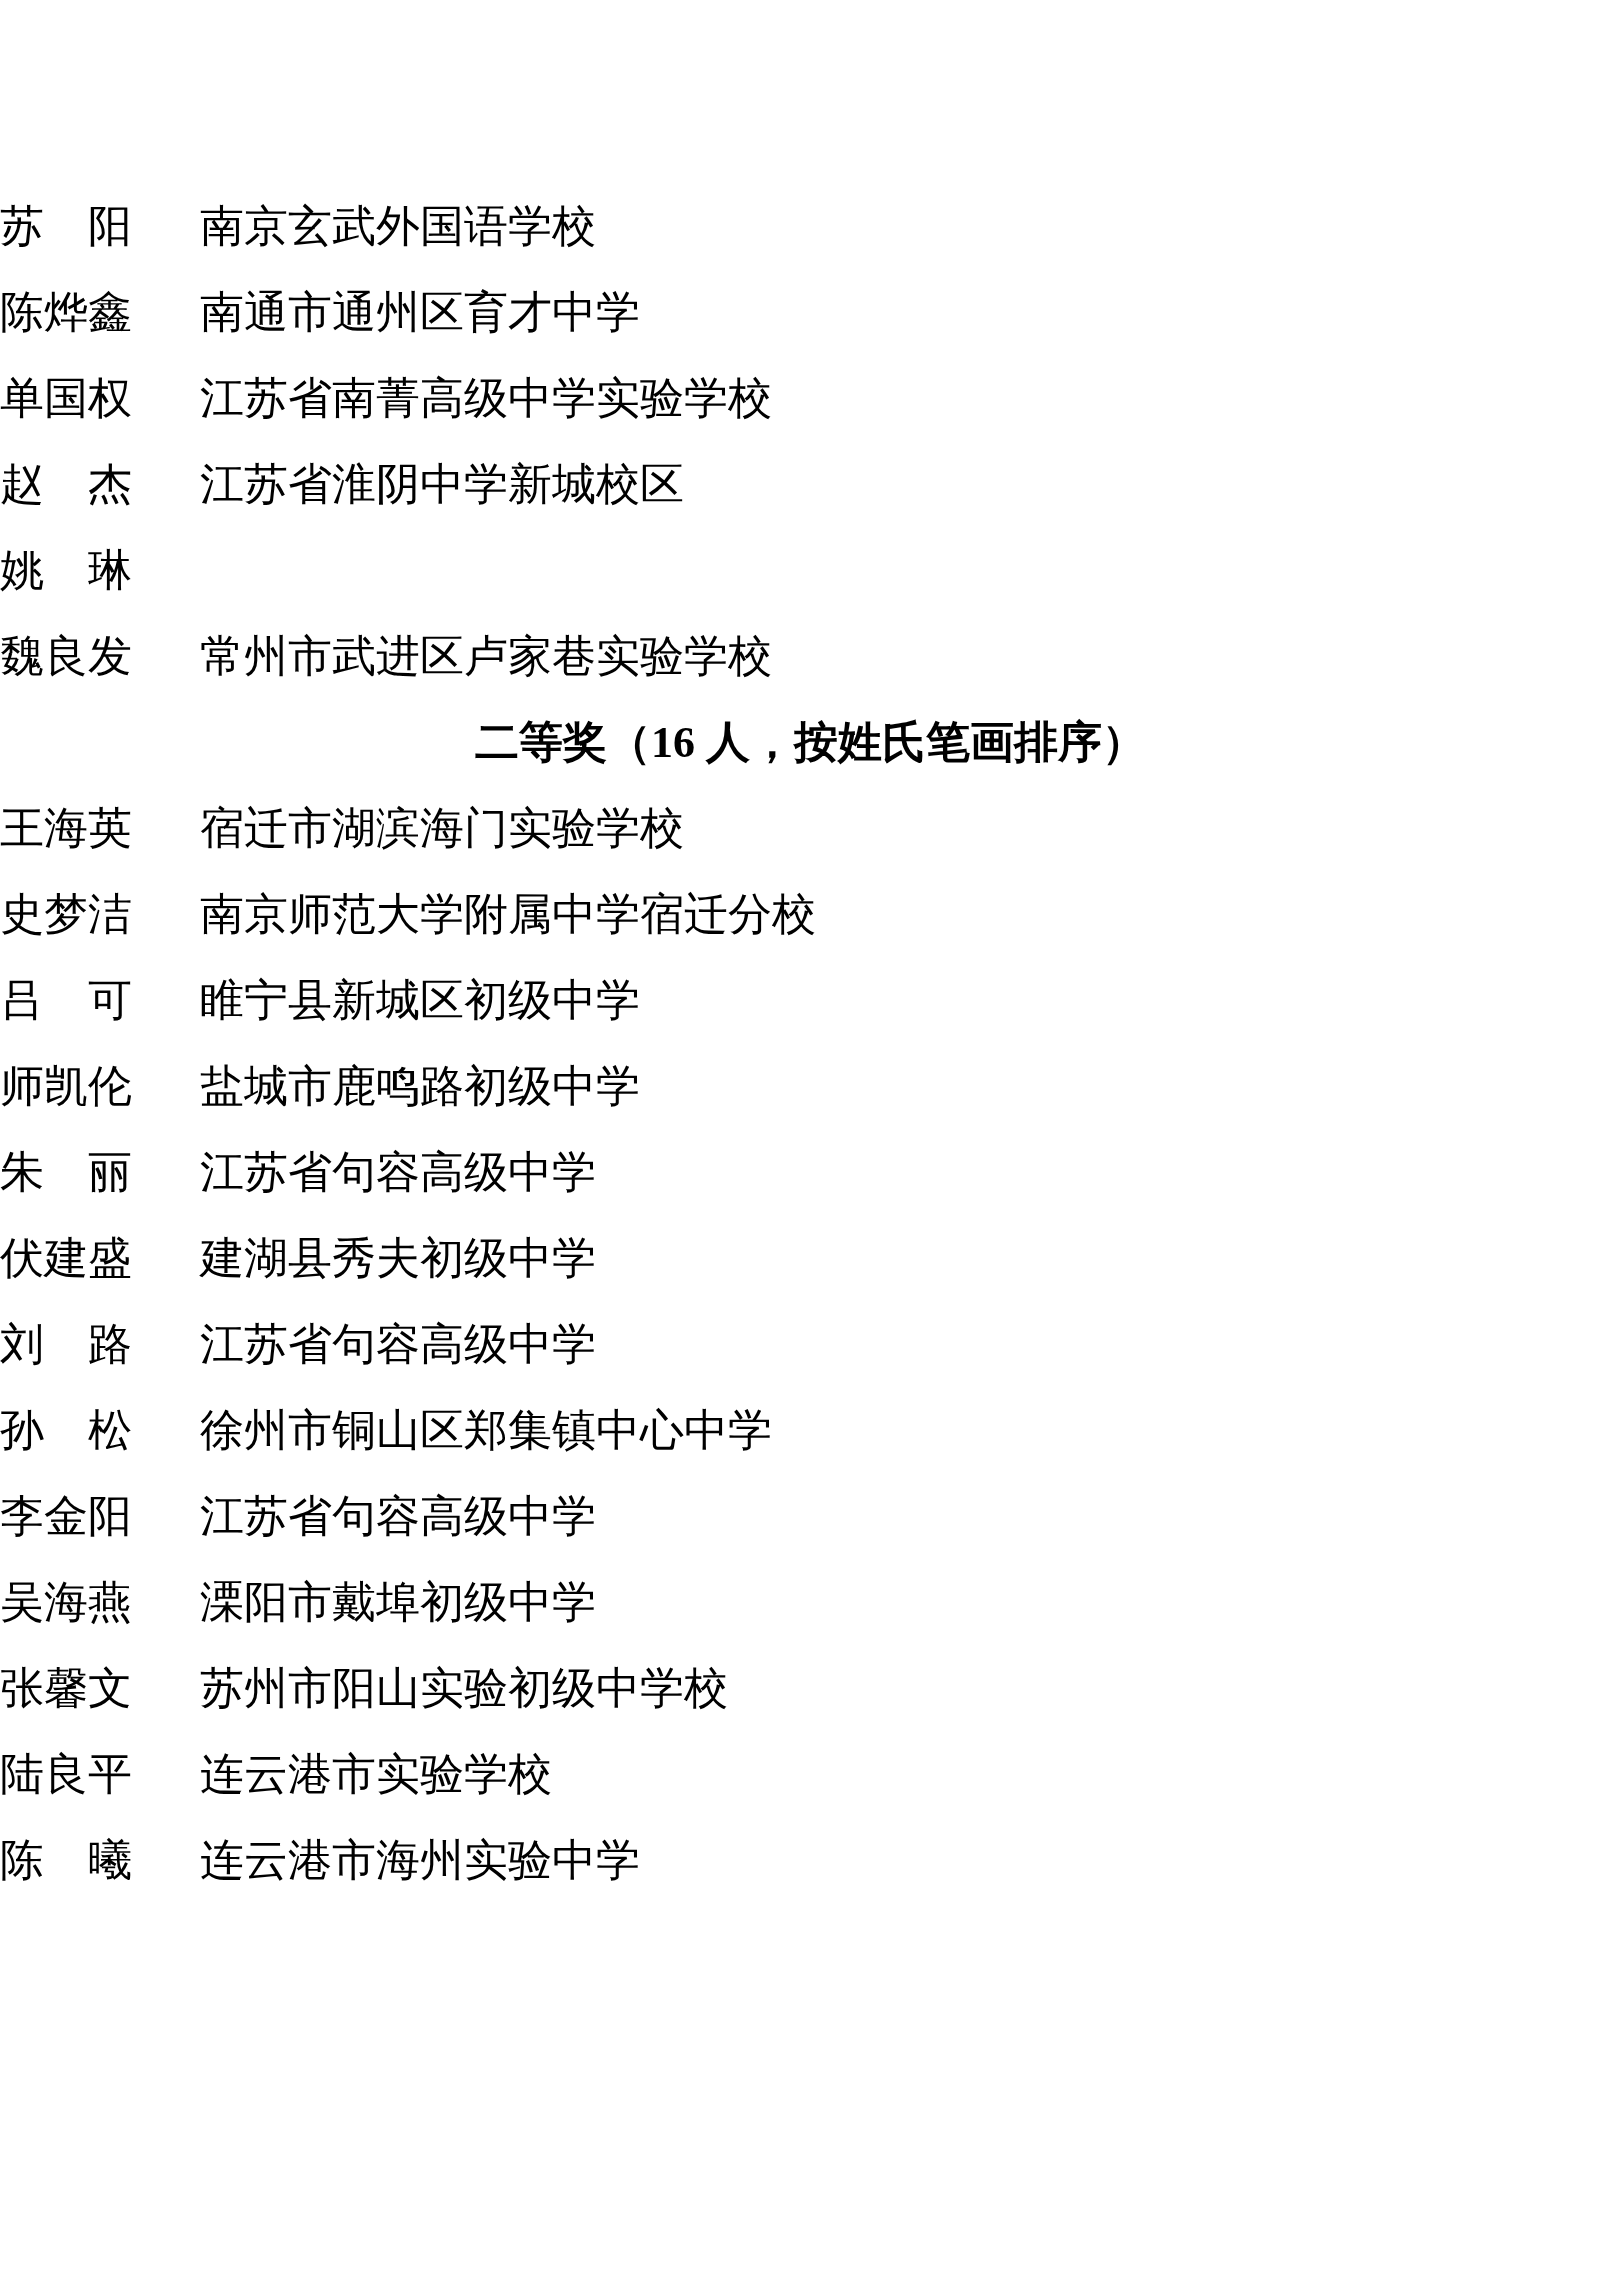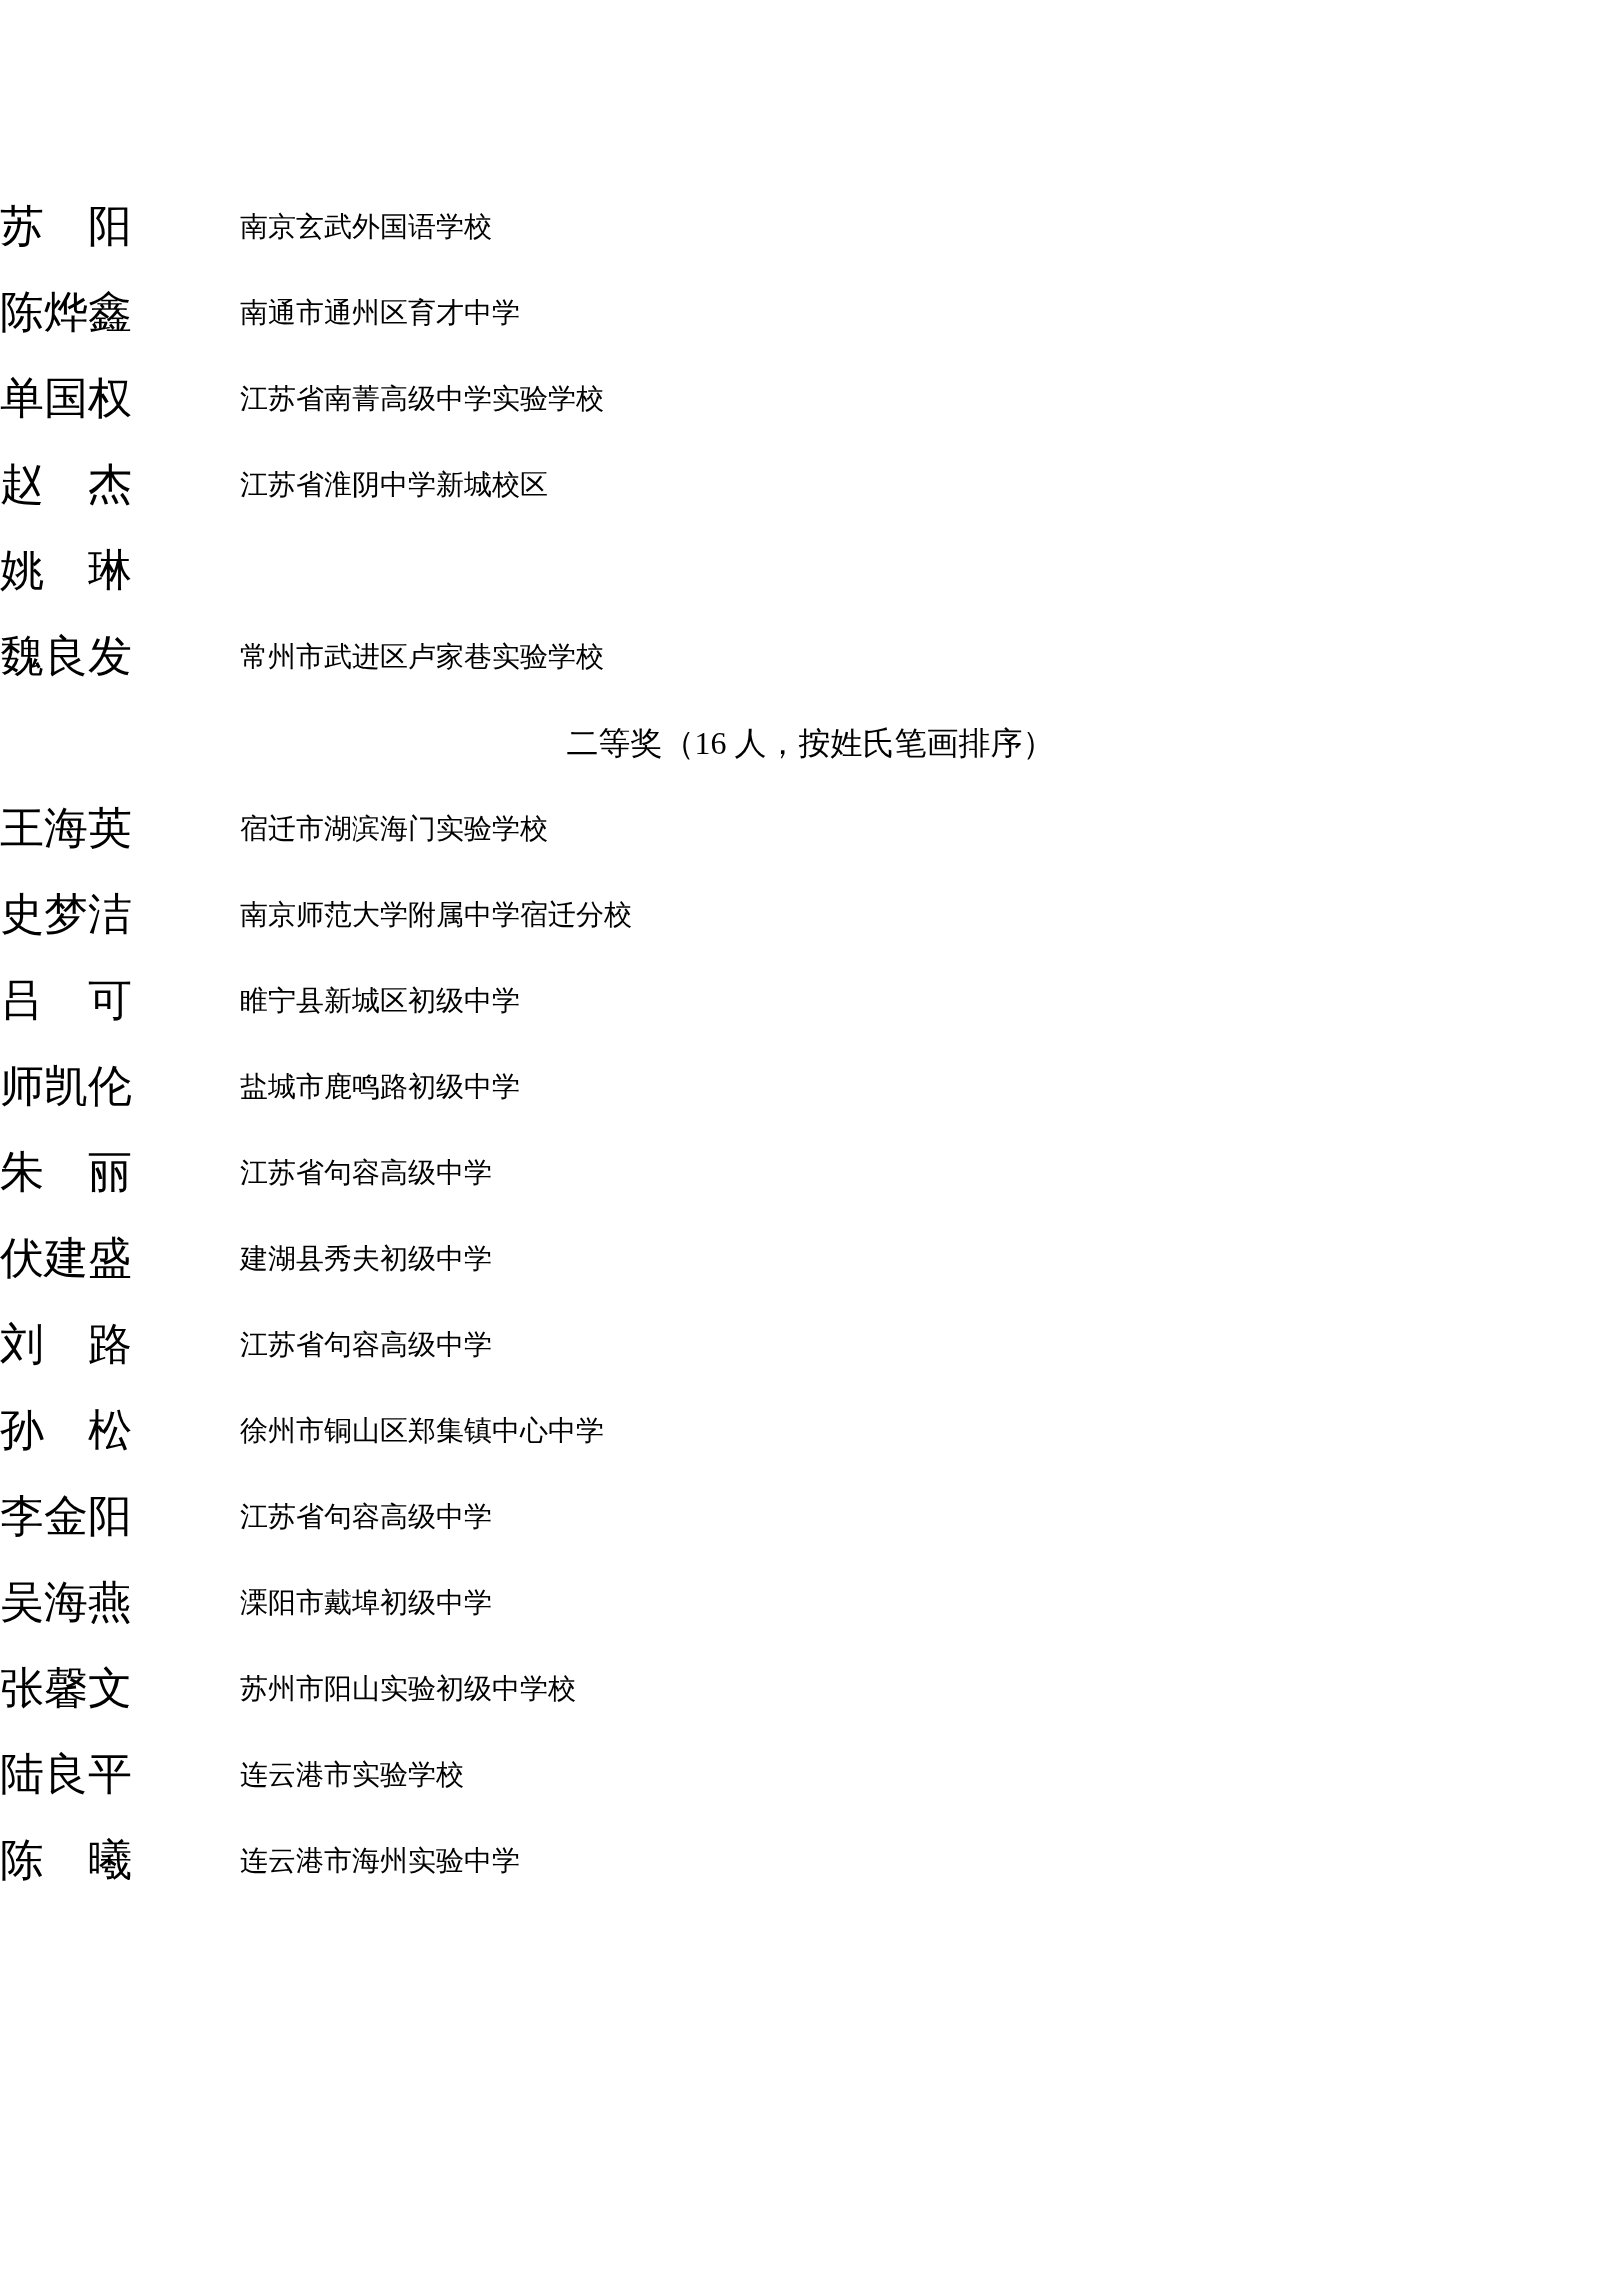--- a/index.html
+++ b/index.html
@@ -17,32 +17,32 @@
     .name-cell {
       flex: none;
       width: 132px;
       font-size: 44px;
       line-height: 86px;
       white-space: pre;
       letter-spacing: 0;
     }
     .school-cell {
       flex: none;
-      margin-left: 108px;
+      margin-left: 68px;
       width: 717px;
-      font-size: 28px;
+      font-size: 44px;
       line-height: 86px;
       letter-spacing: 0;
       word-break: break-all;
     }
     .section-heading {
       height: 86px;
       line-height: 86px;
-      font-size: 32px;
-      font-weight: normal;
+      font-size: 44px;
+      font-weight: bold;
       text-align: center;
       letter-spacing: 0;
     }
   </style>
 </head>
 <body>
 
 <div class="page">
   <div class="content">
 

